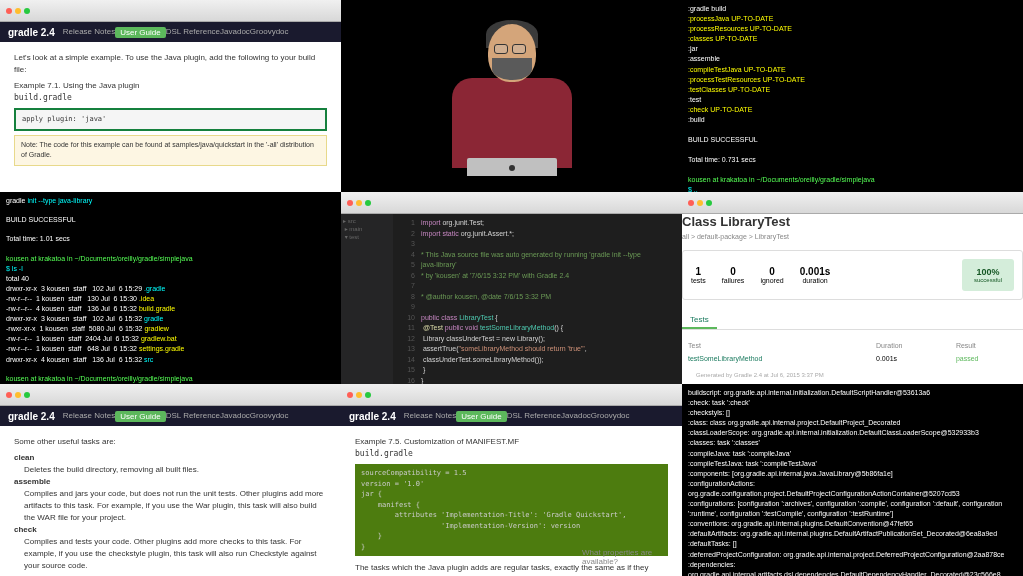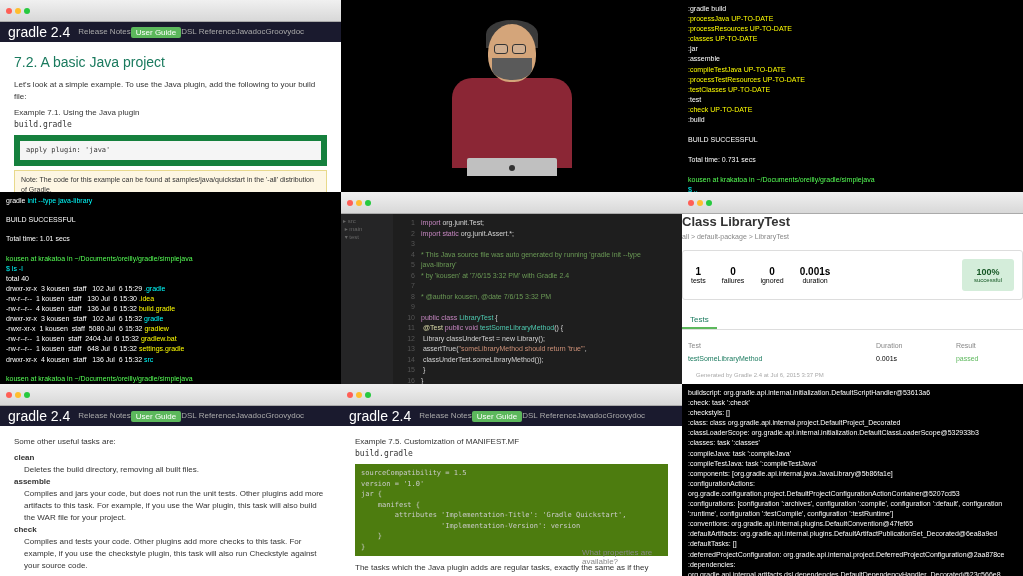--- a/index.html
+++ b/index.html
@@ -3,27 +3,27 @@
 <meta charset="utf-8">
 <style>
 *{margin:0;padding:0;box-sizing:border-box;font-family:Arial,sans-serif}
 body{width:1023px;height:576px;display:grid;grid-template-columns:repeat(3,341px);grid-template-rows:repeat(3,192px);background:#000}
 .panel{overflow:hidden;position:relative;background:#fff}
 .browser-chrome{height:22px;background:linear-gradient(#f0f0f0,#d8d8d8);border-bottom:1px solid #aaa;display:flex;align-items:center;padding:0 6px;font-size:7px;color:#555}
 .dots{display:flex;gap:3px;margin-right:6px}
 .dot{width:6px;height:6px;border-radius:50%}
 .dot.r{background:#ff5f56}.dot.y{background:#ffbd2e}.dot.g{background:#27c93f}
 .gradle-header{height:20px;background:#1a1a2e;display:flex;align-items:center;padding:0 8px;gap:8px;font-size:8px;color:#ccc}
-.gradle-logo{color:#fff;font-weight:normal;font-size:14px}
+.gradle-logo{color:#fff;font-weight:bold;font-size:10px}
 .gradle-nav{display:flex;}
 .gradle-nav span{color:#aaa;cursor:pointer}
 .gradle-nav .active{background:#5cb85c;color:#fff;padding:1px 5px;border-radius:2px}
 .doc-content{padding:10px 14px;font-size:8px;color:#333;line-height:1.5}
 .doc-content h1{color:#1a7a5e;font-size:14px;margin-bottom:6px;font-weight:normal}
-.codebox{background:#f5f5f5;border:6px solid #15803d;padding:4px 6px;font-family:monospace;font-size:7px;margin:4px 0}
+.codebox{background:#f5f5f5;border:2px solid #15803d;padding:4px 6px;font-family:monospace;font-size:7px;margin:4px 0}
 .codebox.dark{background:#4d7c0f;color:#ccc;border:none}
 .notebox{background:#fdf6e3;border:1px solid #e8d98b;padding:4px 6px;font-size:7px;margin:4px 0}
 .term{background:#000;color:#ccc;font-family:monospace;font-size:7px;padding:4px 6px;height:100%;line-height:1.3;white-space:pre-wrap}
 .term .yellow{color:#ff0}
 .term .cyan{color:#0ff}
 .term .white{color:#fff}
 .term .green{color:#5f5}
 .video{background:#000;display:flex;align-items:center;justify-content:center;position:relative}
 .person{position:relative;width:140px;height:160px}
 .head{width:48px;height:58px;background:#d4a57a;border-radius:50% 50% 45% 45%;position:absolute;top:8px;left:46px}
@@ -73,21 +73,20 @@
     <span class="gradle-logo">gradle 2.4</span>
     <div class="gradle-nav">
       <span>Release Notes</span>
       <span class="active">User Guide</span>
       <span>DSL Reference</span>
       <span>Javadoc</span>
       <span>Groovydoc</span>
     </div>
   </div>
   <div class="doc-content">
-    <h1>7.2. A basic Java project</h1>
     <p>Let's look at a simple example. To use the Java plugin, add the following to your build file:</p>
     <p style="margin-top:4px">Example 7.1. Using the Java plugin</p>
     <p style="font-family:monospace">build.gradle</p>
     <div class="codebox">apply plugin: 'java'</div>
     <div class="notebox">Note: The code for this example can be found at samples/java/quickstart in the '-all' distribution of Gradle.</div>
 
   </div>
 </div>
 
 <div class="panel video">

